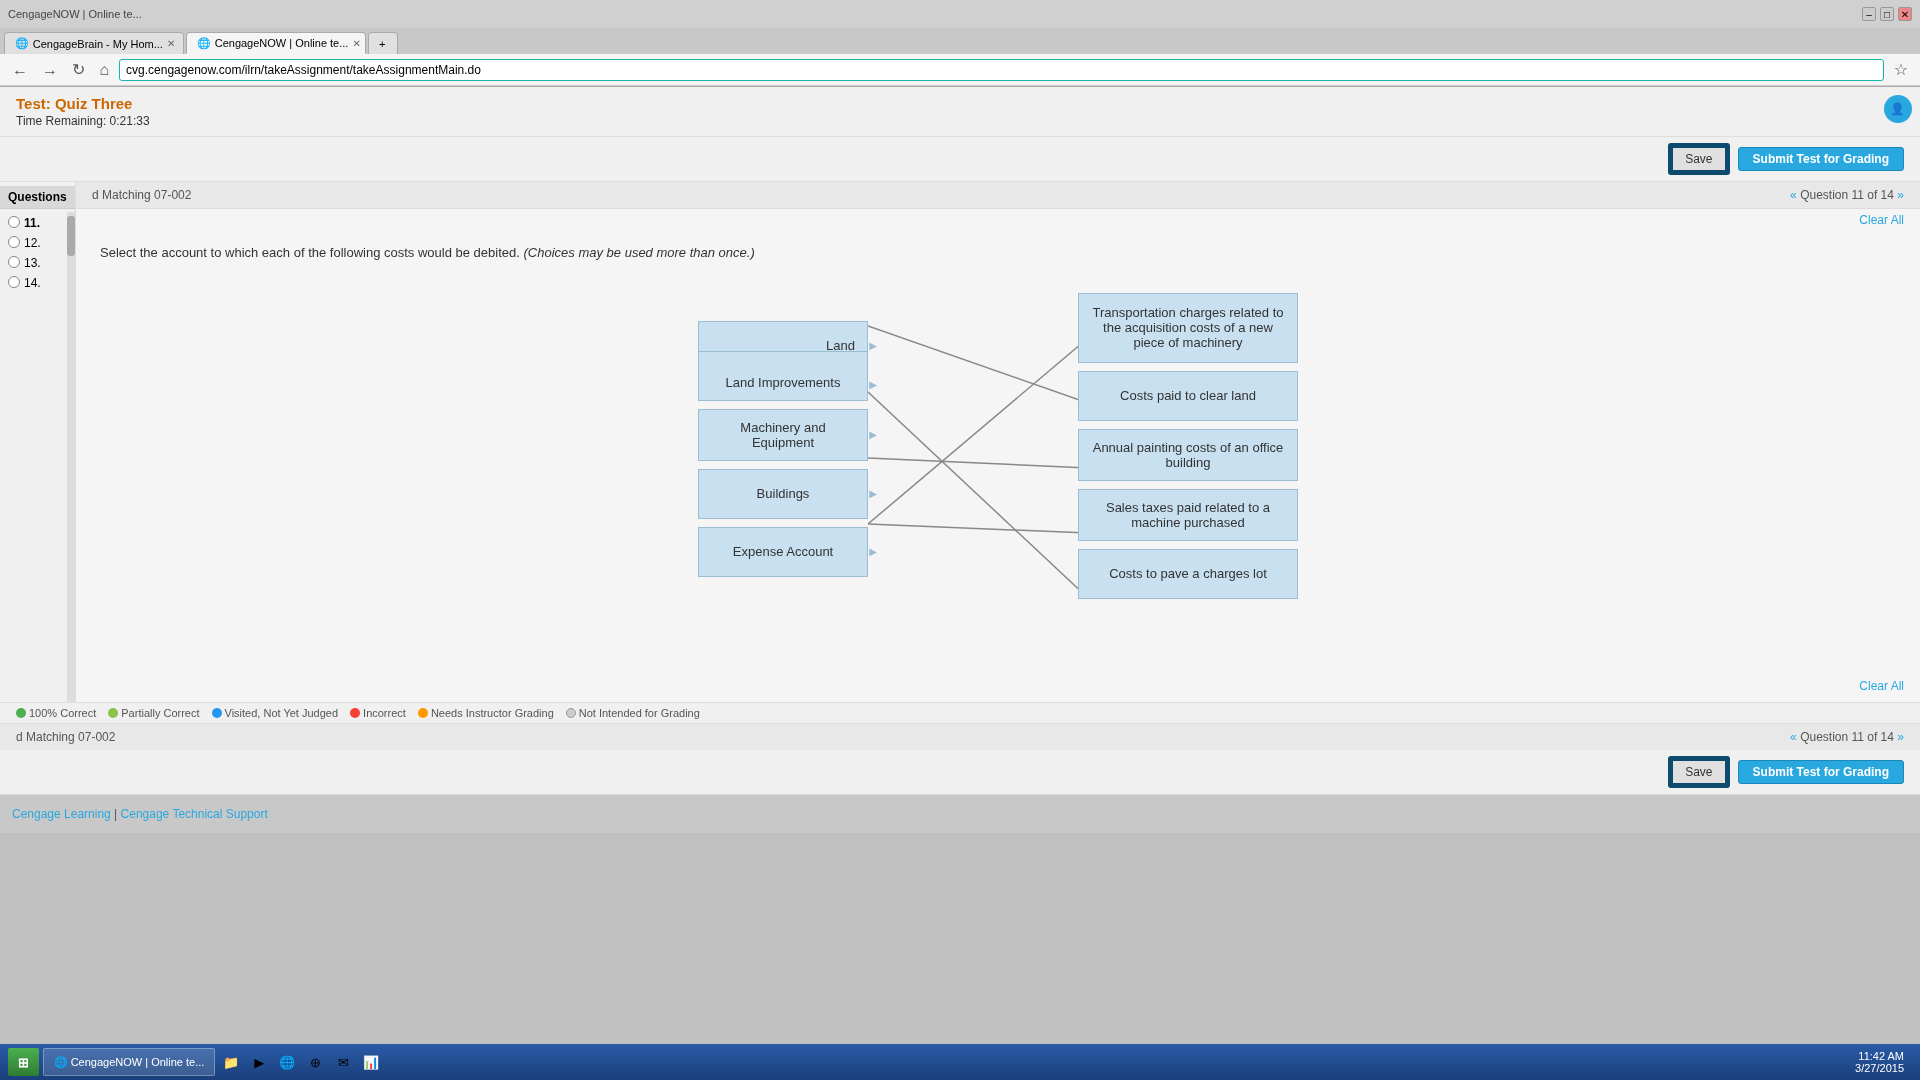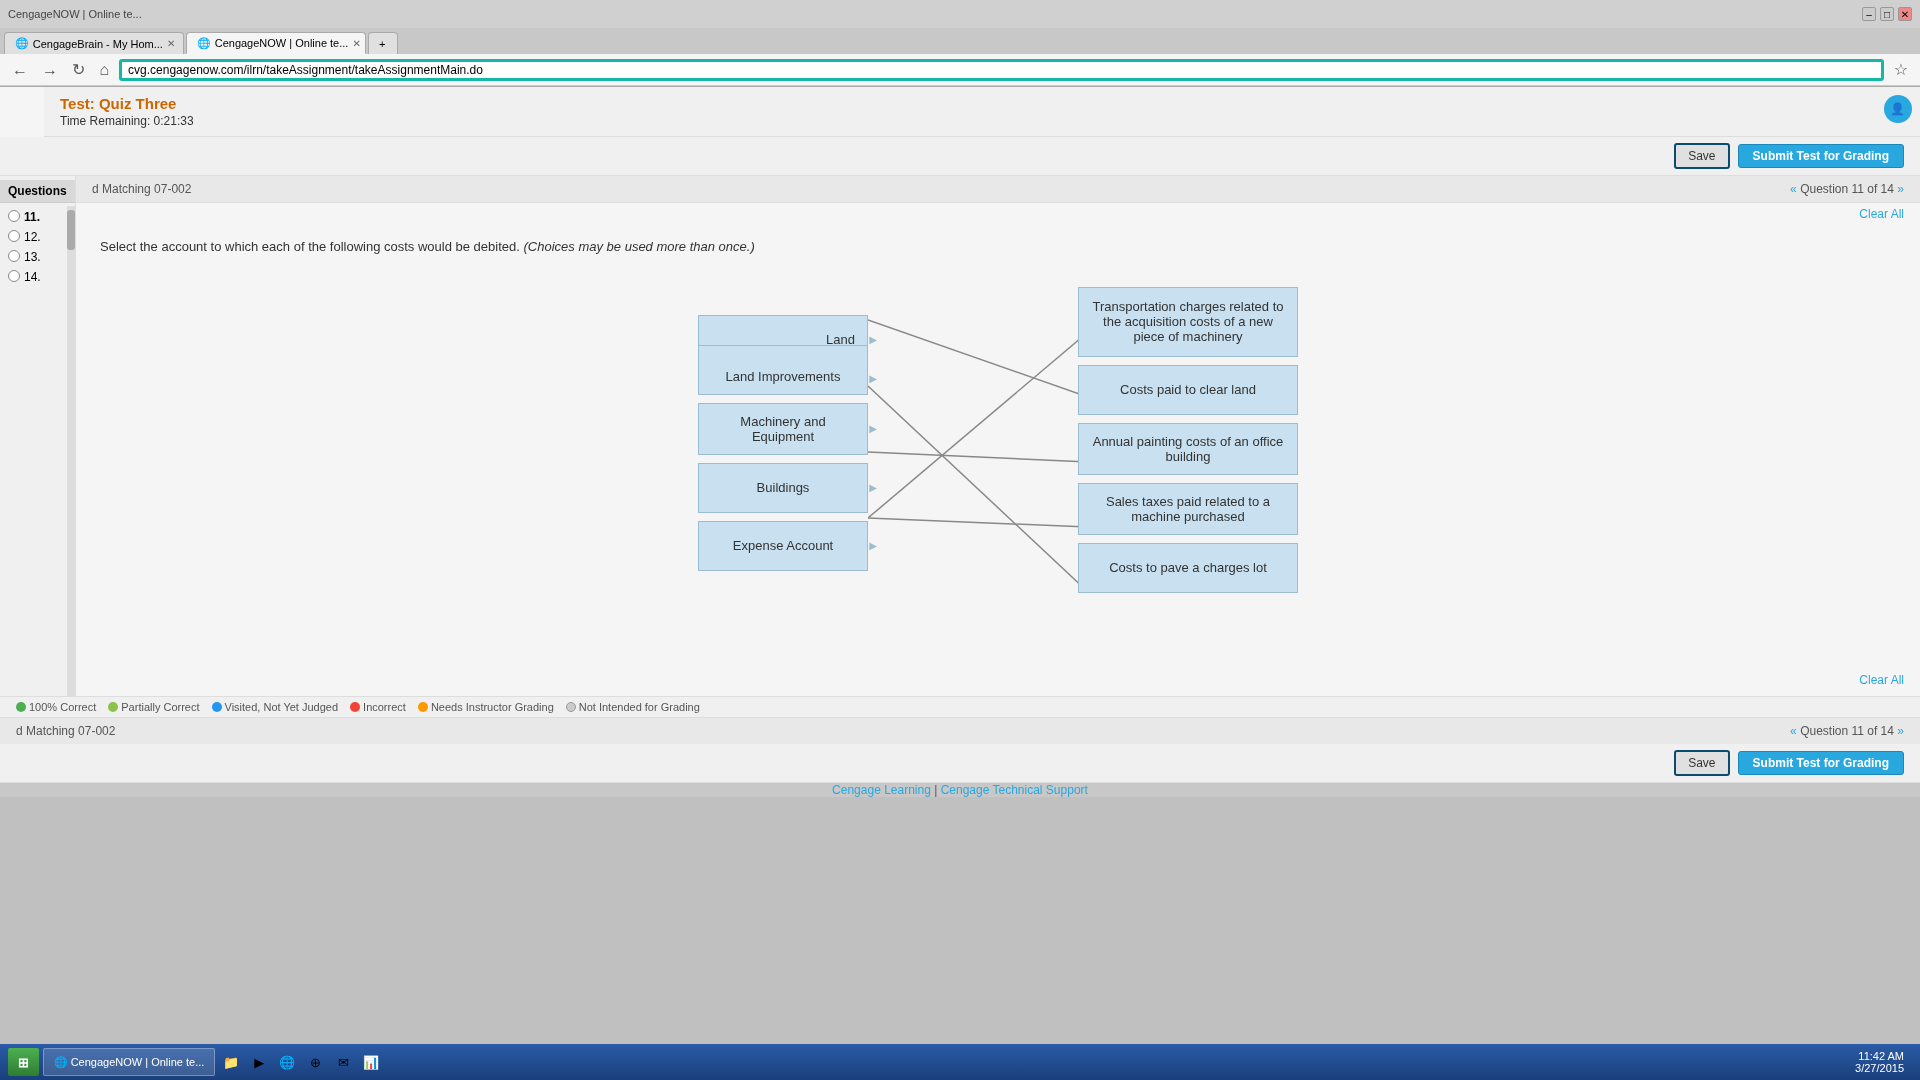--- a/index.html
+++ b/index.html
@@ -51,54 +51,53 @@
       height: 32px;
       display: flex;
       align-items: center;
       padding: 0 8px;
       gap: 6px;
       border-bottom: 1px solid #ccc;
     }
     .address-input {
       flex: 1;
       height: 22px;
-      border: 3px solid #14b8a6;
+      border: 1px solid #14b8a6;
       border-radius: 3px;
       padding: 0 6px;
       font-size: 12px;
       background: white;
     }
     .nav-btn { font-size: 16px; color: #555; cursor: pointer; padding: 2px 4px; }
 
     
     .page { background: #f5f5f5; min-height: 680px; }
 
     
     .page-header {
       background: #f0f0f0;
       padding: 8px 16px;
       border-bottom: 1px solid #ddd;
-      margin-left: 44px;
     }
     .test-title { color: #cc6600; font-size: 15px; font-weight: bold; }
     .time-remaining { color: #333; font-size: 12px; margin-top: 2px; }
 
     
     .toolbar {
       background: #f0f0f0;
       padding: 6px 16px;
       display: flex;
       align-items: center;
       justify-content: flex-end;
       gap: 8px;
       border-bottom: 1px solid #ddd;
     }
     .btn-save {
       background: #e0e0e0;
-      border: 2px solid #0c4a6e;
+      border: 5px solid #0c4a6e;
       padding: 4px 12px;
       border-radius: 3px;
       cursor: pointer;
       font-size: 12px;
       color: #333;
     }
     .btn-submit {
       background: #29a8e0;
       border: 1px solid #1a88bb;
       padding: 4px 14px;
@@ -239,22 +238,21 @@
       display: flex;
       align-items: center;
       justify-content: space-between;
       padding: 6px 16px;
       background: #e8e8e8;
       border-top: 1px solid #ddd;
     }
 
     
     .page-footer {
-      text-align: center;
-      padding: 0;
+      padding: 12px;
       font-size: 12px;
       color: #555;
       background: #c8c8c8;
     }
     .page-footer a { color: #29a8e0; text-decoration: none; }
 
     
     .taskbar {
       position: fixed;
       bottom: 0;

